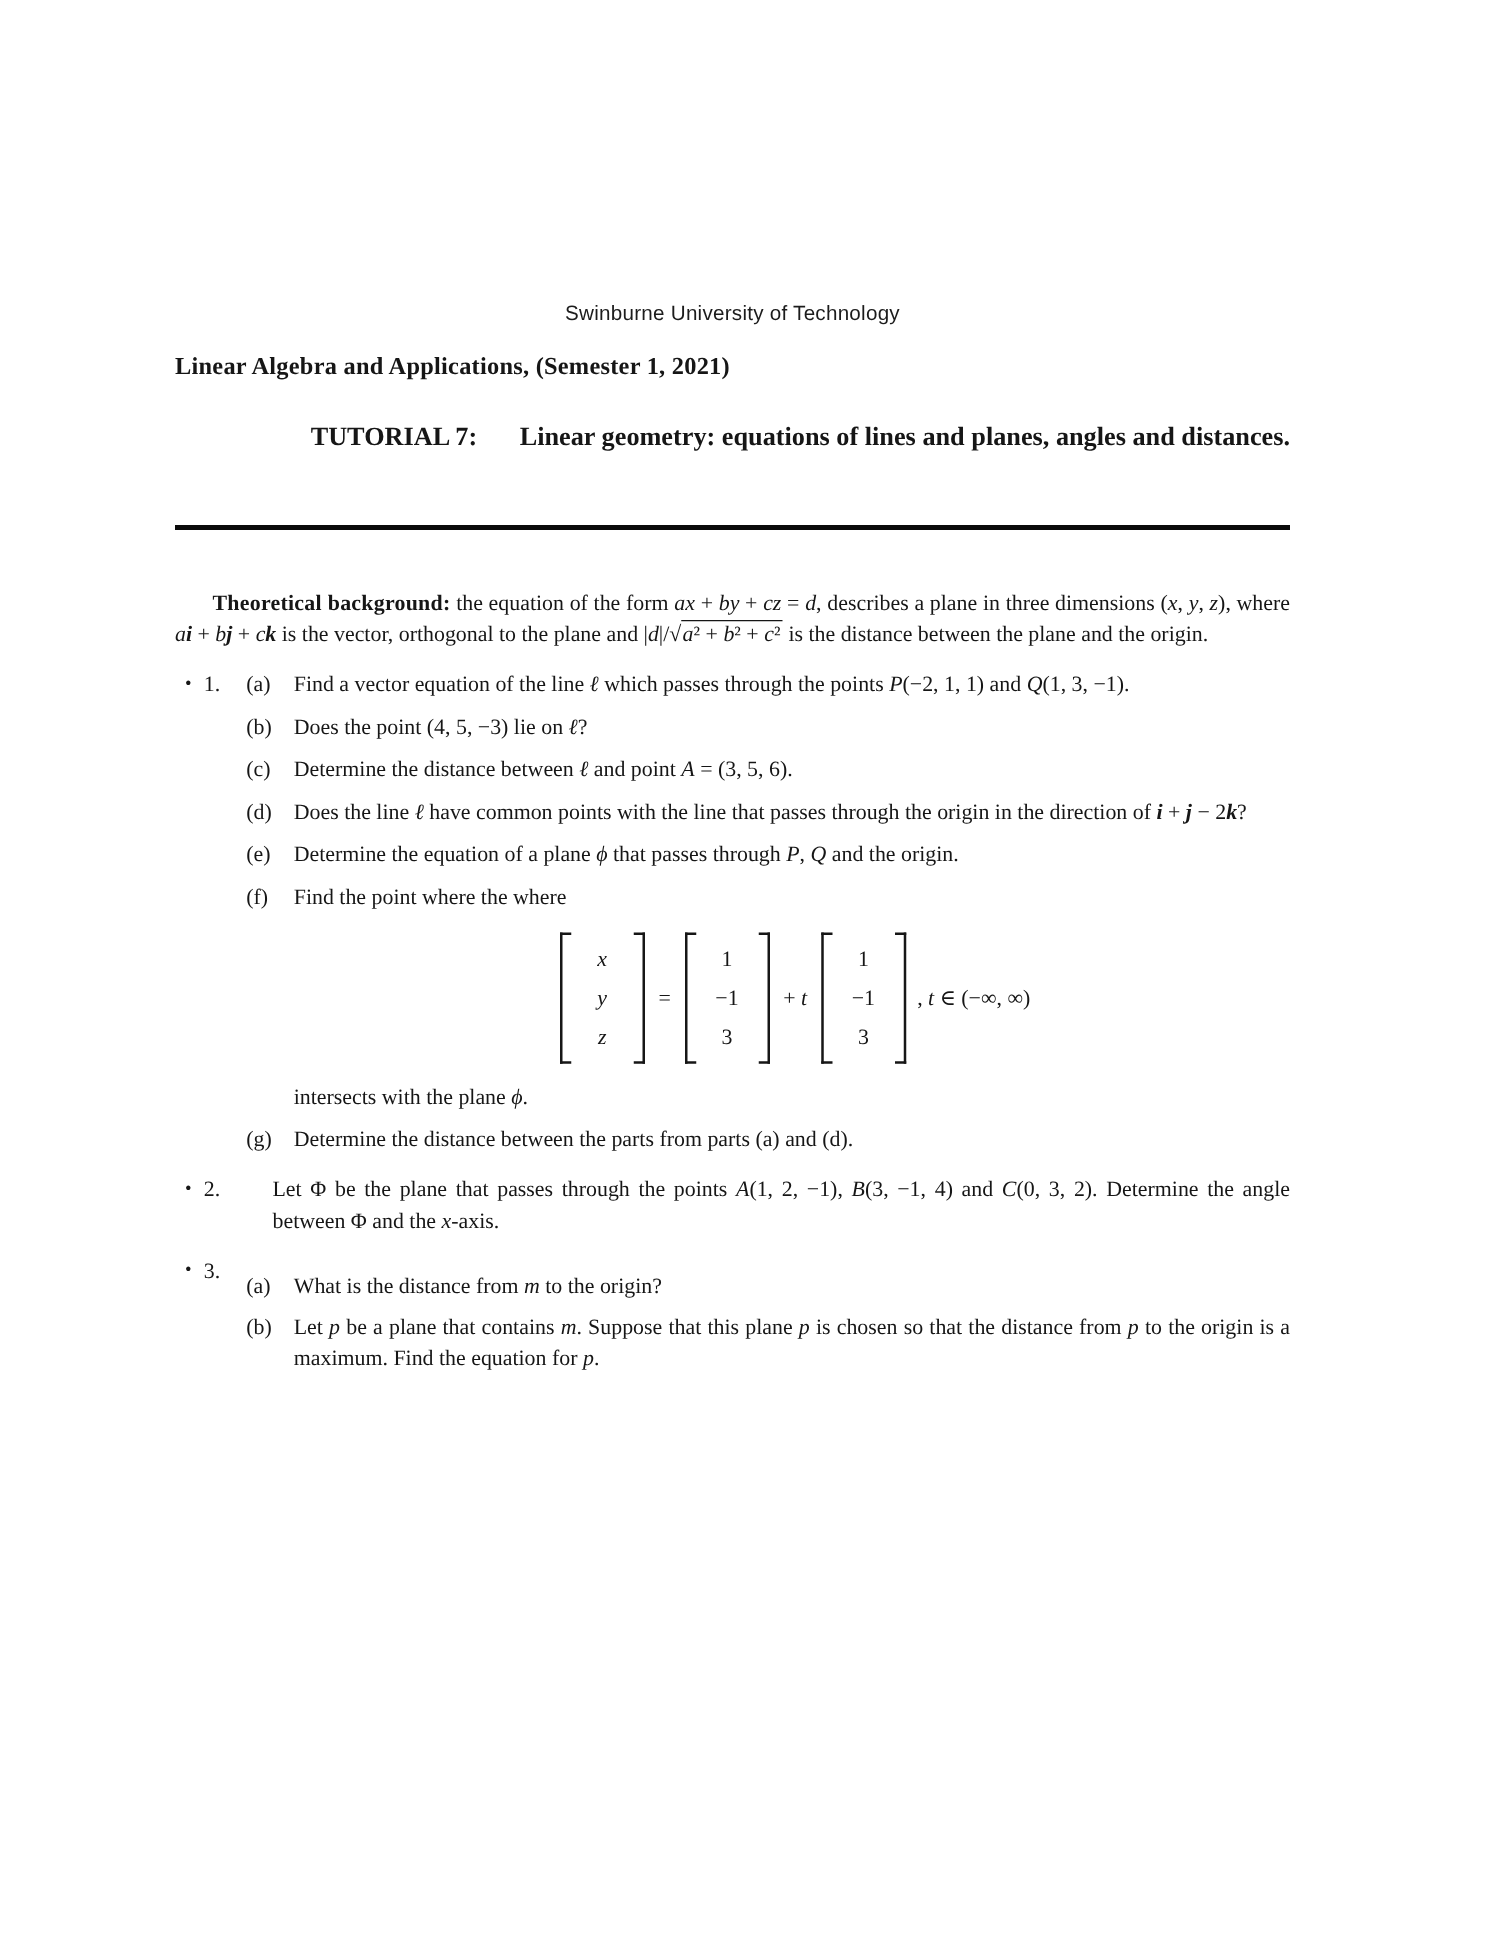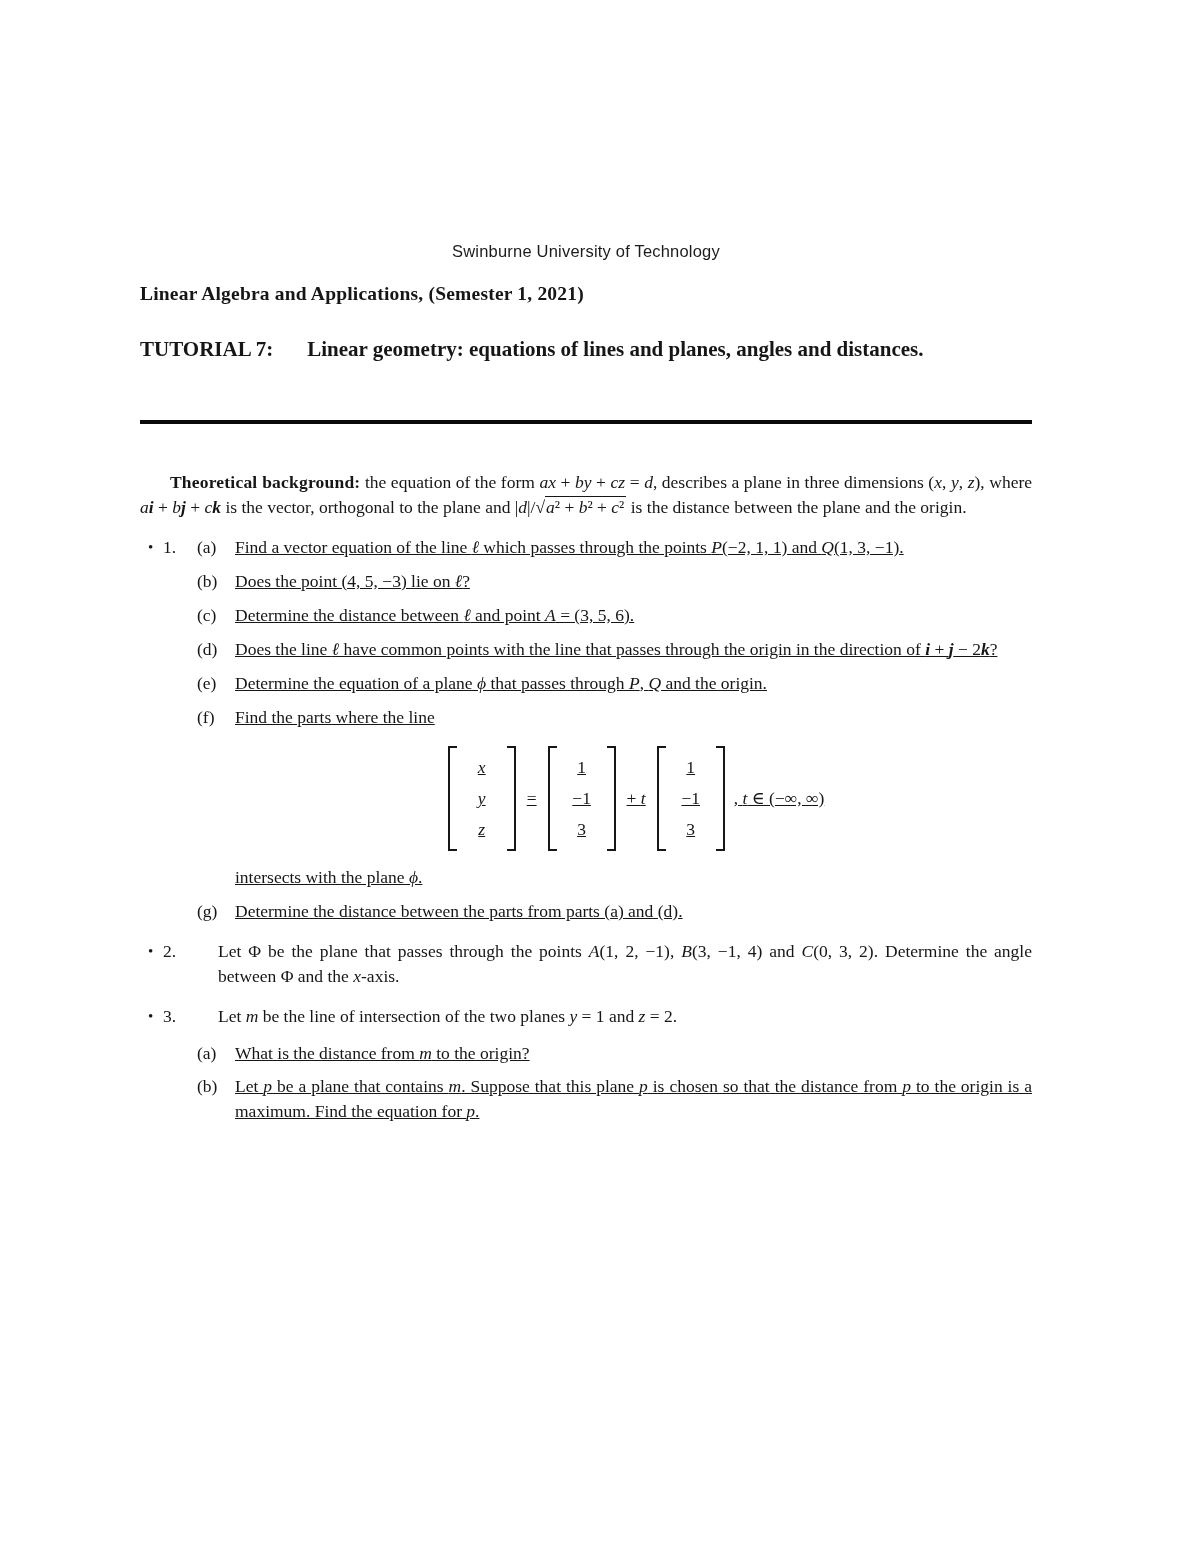--- a/index.html
+++ b/index.html
@@ -28,21 +28,21 @@
   }
   .course{
     text-align:left;
     margin-top:22px;
     font-size:19.5px;
     font-weight:bold;
     letter-spacing:.2px;
   }
   .tutorial{
     margin-top:30px;
-    text-align:left;
+    text-align:right;
     font-size:21px;
     font-weight:bold;
     line-height:29px;
   }
   .tutorial .tlabel{margin-right:34px;}
 
   .rule{
     margin-top:56px;
     height:4px;
     background:#0a0a0a;
@@ -67,21 +67,21 @@
   .problems{margin-top:15px;font-size:17.5px;line-height:25px;}
   .problem{display:flex;margin-top:15px;}
   .bullet{width:15px;padding-left:8px;font-size:15px;}
   .pnum{width:27px;}
   .pbody{flex:1;min-width:0;}
   .ptext-inline{text-align:justify;margin-left:28px;}
 
   .part{display:flex;padding-left:7px;margin-top:9px;}
   .part:first-child{margin-top:0;}
   .plabel{width:38px;flex:0 0 38px;}
-  .ptext{flex:1;min-width:0;text-align:justify;text-decoration:underline;}
+  .ptext{flex:1;min-width:0;text-align:justify;}
 
   .subparts{margin-top:12px;}
   .subparts .part{margin-top:8px;}
 
   
   .equation{
     display:flex;
     justify-content:center;
     align-items:center;
     margin:16px 0 14px 0;
@@ -145,21 +145,21 @@
           </div>
 
           <div class="part">
             <span class="plabel">(e)</span>
             <div class="ptext">Determine the equation of a plane <em>ϕ</em> that passes through <em>P</em>, <em>Q</em> and the origin.</div>
           </div>
 
           <div class="part">
             <span class="plabel">(f)</span>
             <div class="ptext">
-              <div>Find the parts where the line</div>
+              <div>Find the point where the where</div>
 
               <div class="equation">
                 <span class="mat">
                   <span class="mbr l"></span>
                   <span class="mcol">
                     <em>x</em>
                     <em>y</em>
                     <em>z</em>
                   </span>
                   <span class="mbr r"></span>
@@ -202,21 +202,20 @@
       <div class="problem">
         <span class="bullet">•</span>
         <span class="pnum">2.</span>
         <div class="pbody ptext-inline">Let Φ be the plane that passes through the points <em>A</em>(1, 2, −1), <em>B</em>(3, −1, 4) and <em>C</em>(0, 3, 2). Determine the angle between Φ and the <em>x</em>-axis.</div>
       </div>
 
       <div class="problem">
         <span class="bullet">•</span>
         <span class="pnum">3.</span>
         <div class="pbody">
-          <div class="ptext-inline">Let <em>m</em> be the line of intersection of the two planes <em>y</em> = 1 and <em>z</em> = 2.</div>
 
           <div class="subparts">
             <div class="part">
               <span class="plabel">(a)</span>
               <div class="ptext">What is the distance from <em>m</em> to the origin?</div>
             </div>
             <div class="part">
               <span class="plabel">(b)</span>
               <div class="ptext">Let <em>p</em> be a plane that contains <em>m</em>. Suppose that this plane <em>p</em> is chosen so that the distance from <em>p</em> to the origin is a maximum. Find the equation for <em>p</em>.</div>
             </div>

